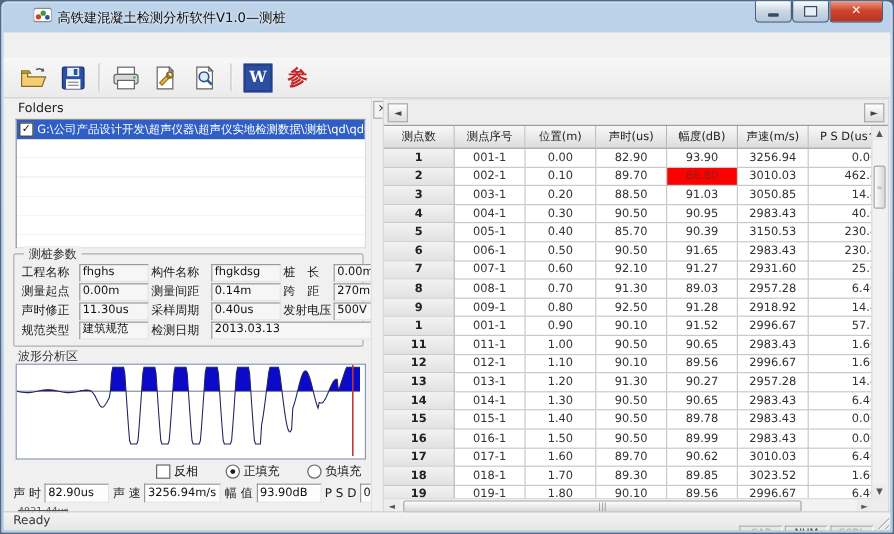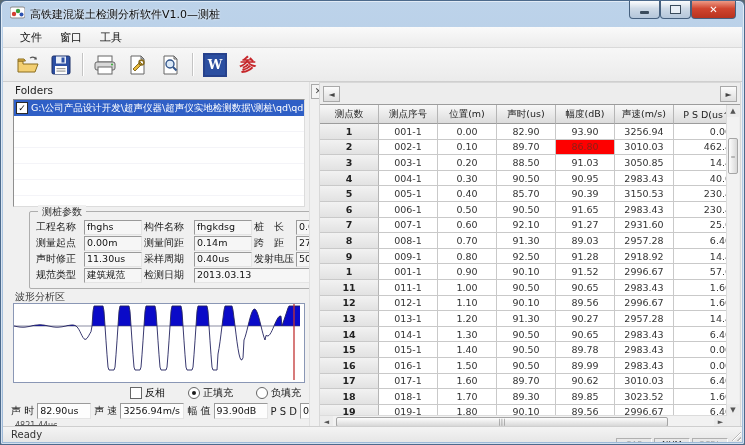--- a/index.html
+++ b/index.html
@@ -1,21 +1,21 @@
 <!DOCTYPE html>
 <html><head>
 <meta charset="utf-8">
 <style>
   html,body{margin:0;padding:0;background:#5a6a72;}
   #stage{position:relative;width:745px;height:445px;overflow:hidden;
     font-family:"DejaVu Sans","Liberation Sans",sans-serif;font-size:11px;color:#111;}
   
   .window{position:absolute;inset:0;background:linear-gradient(#bdd3ea,#9db9d8);
     border:1px solid #4c6a8c;border-radius:6px 6px 2px 2px;box-shadow:inset 0 0 0 1px rgba(255,255,255,.55);}
-  .titlebar{position:absolute;left:0;top:0;right:0;height:26px;display:flex;align-items:center;padding-left:9px;}
+  .titlebar{position:absolute;left:0;top:0;right:0;height:26px;display:flex;align-items:center;padding-left:27px;}
   .title-text{margin-left:5px;font-size:11px;color:#0c0c0c;text-shadow:0 0 3px #fff;}
   .win-controls{position:absolute;top:0;right:8px;display:flex;}
   .wbtn{width:29px;height:17px;margin-left:0;border:1px solid #46607e;border-top:none;
     background:linear-gradient(#fcfdfe,#cdd9e6 45%,#b4c6da);border-radius:0 0 4px 4px;
     display:flex;align-items:center;justify-content:center;color:#333;font-size:9px;cursor:default;}
   .wbtn.close{width:43px;background:linear-gradient(#ee9a85,#d0452f 45%,#b8331f);color:#fff;font-weight:bold;font-size:10px;}
   .glyph-min{width:9px;height:3px;background:#3a4b5c;border-radius:1px;margin-top:6px;}
   .glyph-max{width:9px;height:7px;border:1.5px solid #3a4b5c;background:#e8eef5;}
   
   .client{position:absolute;left:2px;right:2px;top:26px;bottom:2px;background:#f0f0f0;overflow:hidden;}
@@ -34,21 +34,21 @@
   .folders-title{position:absolute;left:8px;top:2px;font-size:10.5px;color:#222;}
   .folders-list{position:absolute;left:6px;top:17px;width:290px;height:106px;background:#fff;
     border:1px solid #8f8f8f;border-right-color:#dcdcdc;border-bottom-color:#dcdcdc;
     background-image:repeating-linear-gradient(#ffffff 0 15px,#f4f4f8 15px 16px);overflow:hidden;}
   .folder-item{height:16px;display:flex;align-items:center;padding-left:2px;}
   .folder-item.selected{background:#2f5fc6;color:#fff;}
   .cbx{width:10px;height:10px;background:#fff;border:1px solid #2b2b2b;margin-right:3px;flex:none;
     display:flex;align-items:center;justify-content:center;font-size:9px;color:#111;line-height:1;}
   .folder-path{font-size:9.5px;white-space:nowrap;overflow:hidden;}
   
-  .groupbox{position:absolute;left:22px;top:129px;width:290px;height:76px;border:1px solid #aeaeae;
+  .groupbox{position:absolute;left:4px;top:129px;width:290px;height:76px;border:1px solid #aeaeae;
     border-radius:2px;}
   .groupbox-label{position:absolute;left:8px;top:-7px;background:#f0f0f0;padding:0 4px;font-size:10px;color:#333;}
   .params-grid{position:absolute;left:6px;right:4px;top:8px;display:grid;
     grid-template-columns:46px 58px 48px 58px 40px 36px;grid-auto-rows:14px;row-gap:2px;column-gap:2px;align-items:center;}
   .param-label{font-size:10px;color:#1c1c1c;white-space:nowrap;overflow:hidden;}
   .param-field{height:13px;background:#f6f6f6;border:1px solid;border-color:#9a9a9a #e4e4e4 #e4e4e4 #9a9a9a;
     font-size:9.5px;line-height:12px;padding-left:2px;white-space:nowrap;overflow:hidden;color:#111;}
   .param-field.wide{grid-column:4 / 7;}
   
   .wave-label{position:absolute;left:8px;top:208px;font-size:10px;color:#333;}
@@ -132,25 +132,20 @@
             <span class="glyph-max"></span>
           </div>
       <div class="wbtn close">
             <span>✕</span>
           </div>
     </div>
   </div>
 
   <div class="client">
 
-    <div class="menubar" id="menubar">
-          <span class="menu-item">文件</span>
-          <span class="menu-item">窗口</span>
-          <span class="menu-item">工具</span>
-        </div>
 
     <div class="toolbar">
       <div class="tbtn">
         <svg width="24" height="20" viewBox="0 0 24 20">
               <path d="M2 6 L2 17 L19 17 L22 9 L7 9 L7 6 Z" fill="#f3cf72" stroke="#8a6d1f"></path>
               <path d="M2 6 L2 4 L8 4 L9.5 6 Z" fill="#e8bd4e" stroke="#8a6d1f"></path>
               <path d="M14 3 q4 -2 6 1" fill="none" stroke="#555" stroke-width="1.2"></path>
               <path d="M20 1.5 l1 3 -3 0 Z" fill="#555"></path>
             </svg>
       </div>

